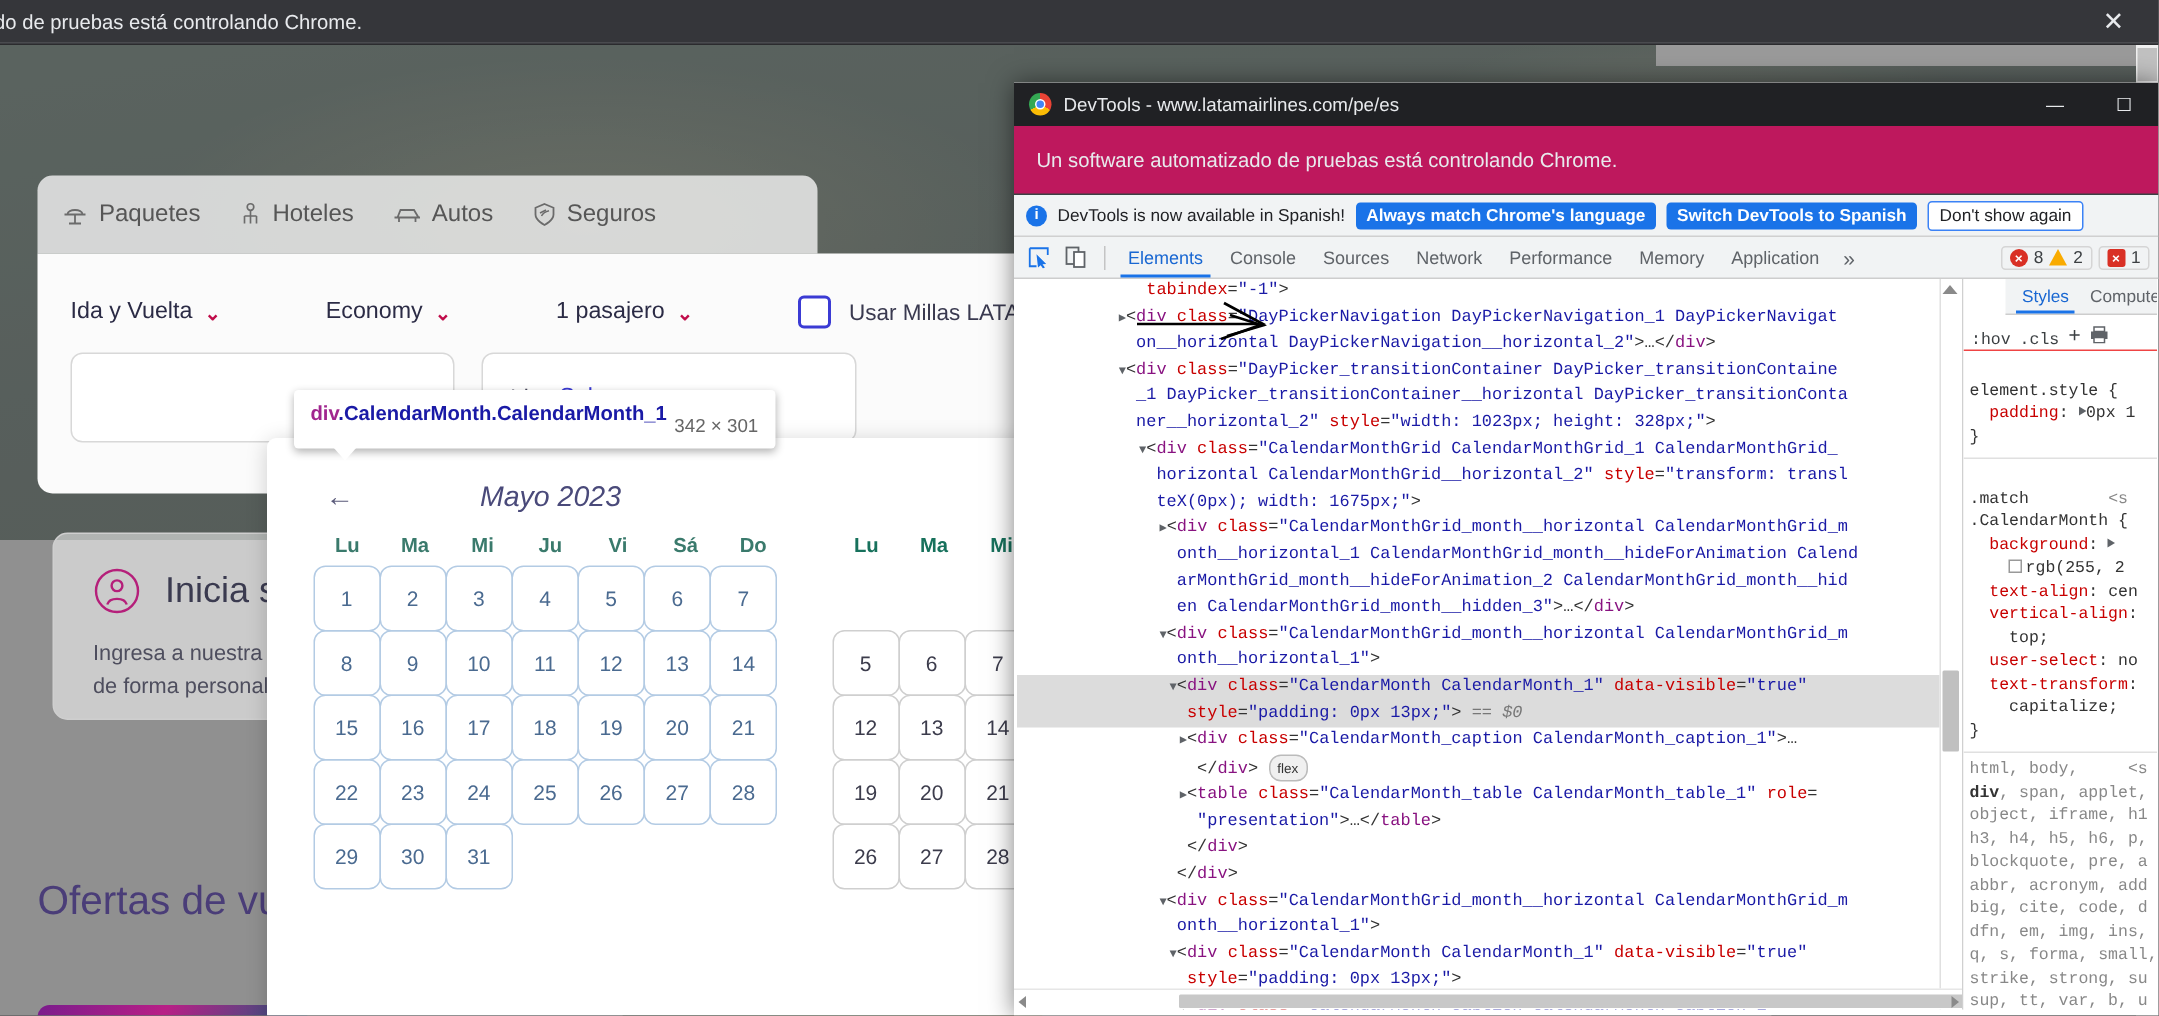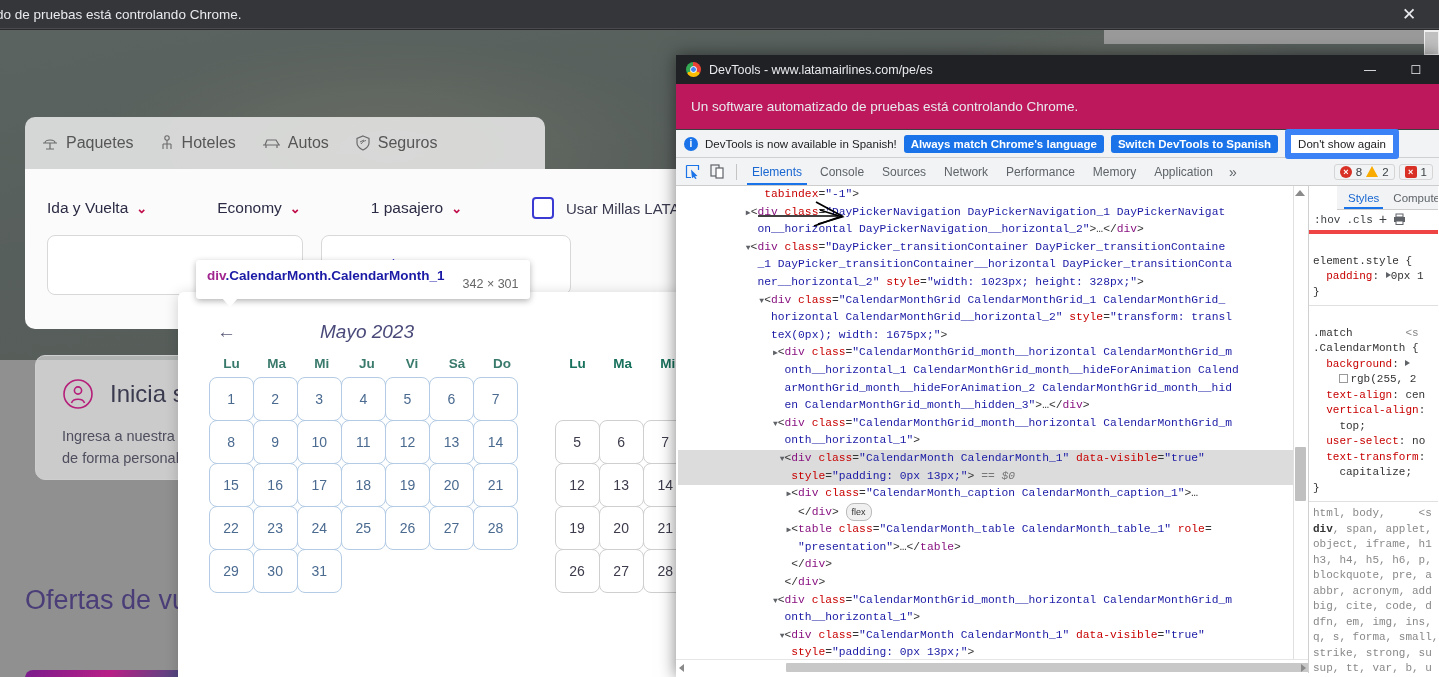--- a/index.html
+++ b/index.html
@@ -117,21 +117,21 @@
   }
   .inspect-content {
     position: absolute; left: 13px; top: 0px; width: 316px; height: 306px;
     background: #9cc5ef;
   }
   .tooltip {
     position: absolute; left: -14px; top: -55px;
     background: #fff; border-radius: 3px;
     box-shadow: 0 2px 6px rgba(0,0,0,0.3);
     padding: 7px 11px 8px 11px;
-    display: flex; align-items: flex-start; gap: 18px;
+    display: flex; align-items: flex-start; gap: 5px;
     white-space: nowrap;
   }
   .tt-name { font-size: 13.5px; font-weight: bold; line-height: 1.35; max-width: 240px; white-space: normal; }
   .tt-tag { color: #a1268f; }
   .tt-cls { color: #1a1aa6; }
   .tt-dims { font-size: 12.5px; color: #666; padding-top: 10px; }
   .tt-arrow {
     position: absolute; left: 26px; bottom: -8px; width: 0; height: 0;
     border-left: 8px solid transparent; border-right: 8px solid transparent;
     border-top: 9px solid #fff;
@@ -192,21 +192,21 @@
     border-bottom: 1px solid #3c4043;
   }
   .dt-lang-bar {
     height: 28px; background: #f1f3f4; border-bottom: 1px solid #d0d0d0;
     display: flex; align-items: center; padding: 0 8px; gap: 7px; font-size: 11.5px; color: #202124;
   }
   .info-icon { width: 14px; height: 14px; border-radius: 50%; background: #1a73e8; color: #fff;
     font-size: 10px; display:flex; align-items:center; justify-content:center; font-weight: bold; }
   .btn-blue { background: #1a73e8; color: #fff; border-radius: 3px; padding: 3px 7px; cursor: pointer;
     font-size: 11.5px; font-weight: bold; }
-  .btn-plain { background: #fff; border: 6px solid #3b82f6; border-radius: 3px; padding: 3px 7px;
+  .btn-plain { background: #fff; border: 1px solid #3b82f6; border-radius: 3px; padding: 3px 7px;
     cursor: pointer; font-size: 11.5px; color: #202124; }
   .dt-tabs {
     height: 28px; background: #f1f3f4; display: flex; align-items: center;
     border-bottom: 1px solid #cdcdcd; padding-left: 4px;
   }
   .dt-icon-btn { width: 25px; height: 26px; display: flex; align-items: center; justify-content: center;
     cursor: pointer; }
   .dt-divider { width: 1px; height: 16px; background: #c4c4c4; margin: 0 6px; }
   .dt-tab { padding: 0 9px; height: 27px; display: flex; align-items: center; font-size: 12px;
     color: #5f6368; cursor: pointer; position: relative; }
@@ -260,22 +260,22 @@
      border-top:4px solid transparent;border-bottom:4px solid transparent;border-left:5px solid #8a8a8a;}
 
   
   .styles-pane { width: 129px; background: #fff; position: relative; overflow:hidden; }
   .st-tabs { height: 24px; display:flex; align-items:center; border-bottom:1px solid #cdcdcd;
     background:#f1f3f4; padding-left:4px;margin-left:28px; }
   .st-tab { font-size: 11.5px; color:#5f6368; padding: 0 7px; height:23px; display:flex;align-items:center;
     cursor:pointer; position:relative;}
   .st-tab.active { color:#1967d2; }
   .st-tab.active:after{content:"";position:absolute;left:3px;right:3px;bottom:0;height:2px;background:#1a73e8;}
-  .st-toolbar { height:24px; display:flex; align-items:center; gap:6px; padding:0 5px;
-    border-bottom:4px solid #ef4444; font-family:"Liberation Mono",monospace; font-size:11px; color:#3c4043;}
+  .st-toolbar { height:24px; display:flex; align-items:flex-end; gap:6px; padding:0 5px;
+    border-bottom:1px solid #ef4444; font-family:"Liberation Mono",monospace; font-size:11px; color:#3c4043;}
   .st-sec { border-bottom:1px solid #e0e0e0; padding: 4px 4px 5px 4px;
     font-family:"Liberation Mono",monospace; font-size:11px; line-height:15.5px; white-space:pre; }
   .st-prop { color:#c80000; }
   .st-val { color:#333; }
   .st-sel { color:#333; }
   .st-dim { color:#888; }
   .swatch { display:inline-block; width:9px;height:9px;border:1px solid #999;background:#fff;
      vertical-align:-1px; margin-right:2px;}
   .st-ua { padding:4px; font-family:"Liberation Mono",monospace; font-size:11px; line-height:15.5px;
      color:#888; white-space:pre; }

